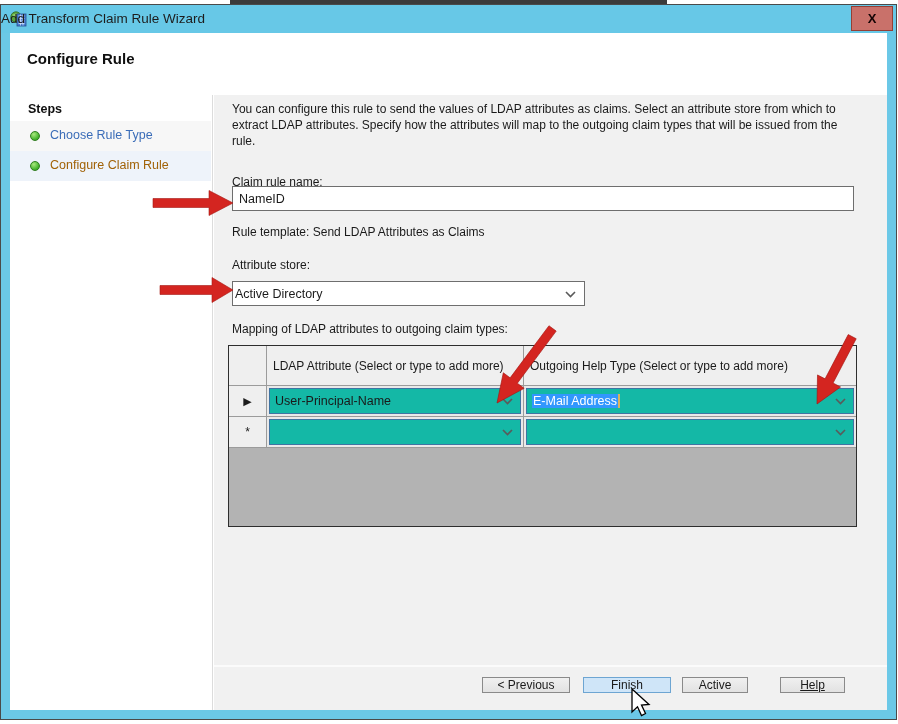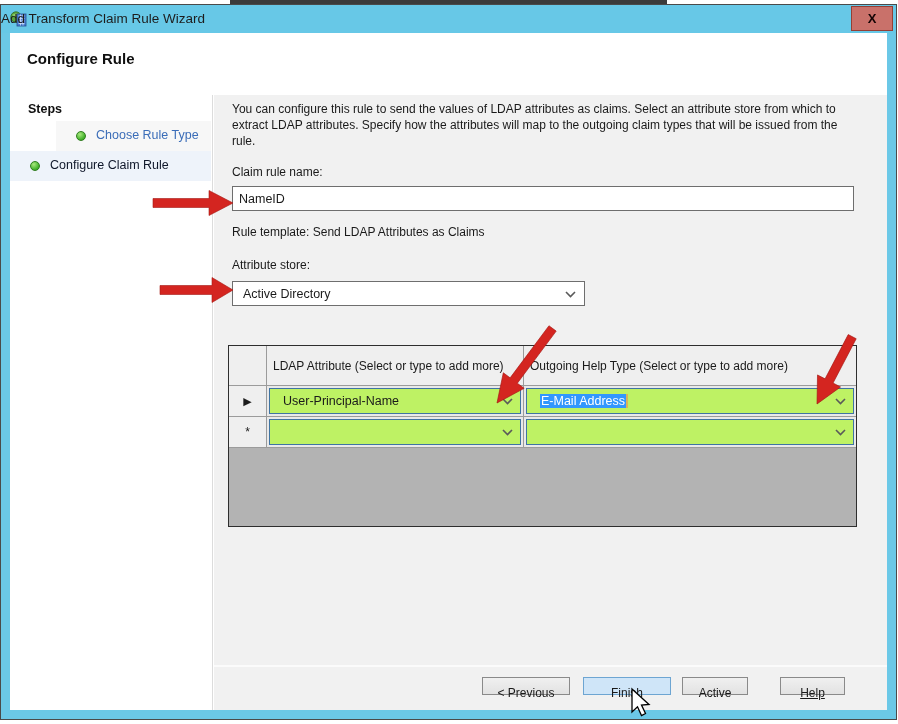--- a/index.html
+++ b/index.html
@@ -24,70 +24,70 @@
   .dialog-inner { position:absolute; left:9px; right:9px; top:28px; bottom:9px;
                   background:#ffffff; overflow:hidden; }
 
   .header-band { position:absolute; left:0; right:0; top:0; height:62px; background:#fff;border-radius:8px; }
   .page-heading { position:absolute; left:17px; top:17px; font-size:15px; font-weight:bold; color:#101010; }
 
   .sidebar { position:absolute; left:0; top:62px; bottom:0; width:203px; background:#fff;
              border-right:1px solid #dcdcdc; }
   .steps-heading { position:absolute; left:18px; top:7px; font-size:12.5px; font-weight:bold; color:#101010; }
   .step-item { position:absolute; left:0; right:1px; height:30px; }
-  .step-item.s0 { top:26px; background:#f7f7f7;margin-left:46px; }
+  .step-item.s0 { top:26px; background:#f7f7f7; }
   .step-item.s1 { top:56px; background:#eef3fa; }
   .step-bullet { position:absolute; left:20px; top:10px; width:10px; height:10px; border-radius:50%;
                  background:radial-gradient(circle at 35% 30%, #a8e87e, #46b42e 65%, #2e8f1d);
                  border:1px solid #2f7d1e; }
   .step-label { position:absolute; left:40px; top:7px; font-size:12.5px; }
   .step-item.s0 .step-label { color:#3b6db8; }
-  .step-item.s1 .step-label { color:#0f172a; }
+  .step-item.s1 .step-label { color:#a16207; }
 
   .content { position:absolute; left:204px; right:0; top:62px; bottom:0; background:#f1f1f1; }
   .label { position:absolute; font-size:12px; color:#1a1a1a; }
   .intro { position:absolute; left:18px; top:6px; width:628px; font-size:12px; line-height:16px; color:#1a1a1a; }
-  .lbl-claim { left:18px; top:70px; }
+  .lbl-claim { left:18px; top:80px; }
   .name-input { position:absolute; left:18px; top:91px; width:622px; height:25px;
                 border:1px solid #6e6e6e; background:#fff; font-family:"Liberation Sans",sans-serif;
                 font-size:12.5px; color:#1a1a1a; padding:0 6px; }
   .lbl-template { left:18px; top:130px; }
   .lbl-store { left:18px; top:163px; }
   .store-select { position:absolute; left:18px; top:186px; width:353px; height:25px;
                   border:1px solid #6e6e6e; background:#fff; display:flex; align-items:center;
-                  font-size:12.5px; color:#1a1a1a; padding-left:10px; cursor:default; }
+                  font-size:12.5px; color:#1a1a1a; padding-left:2px; cursor:default; }
   .store-select .chev { position:absolute; right:8px; top:9px; }
   .lbl-mapping { left:18px; top:227px; }
 
   
   .grid { position:absolute; left:14px; top:250px; width:629px; height:182px;
           border:1px solid #2e2e2e; background:#b3b3b3; display:flex; flex-direction:column; }
   .g-header-row { display:flex; height:40px; background:#efefef; border-bottom:1px solid #9b9b9b; }
   .g-row { display:flex; height:31px; background:#e9e9e9; border-bottom:1px solid #9b9b9b; }
   .g-sel { width:38px; flex:0 0 38px; background:#efefef; border-right:1px solid #9b9b9b;
            display:flex; align-items:center; justify-content:center; }
   .g-th { font-size:12px; color:#1a1a1a; padding:3px 6px; display:flex; align-items:center; }
   .g-th1 { width:257px; flex:0 0 257px; border-right:1px solid #9b9b9b; }
   .g-th2 { flex:1; }
   .g-cell { position:relative; padding:2px; }
   .g-cell.c1 { width:257px; flex:0 0 257px; border-right:1px solid #9b9b9b; }
   .g-cell.c2 { flex:1; }
-  .combo { position:relative; width:100%; height:100%; background:#bef264; border:1px solid #3f74a3;
-           display:flex; align-items:center; font-size:12.5px; color:#1a1a1a; padding-left:13px; cursor:default; }
+  .combo { position:relative; width:100%; height:100%; background:#14b8a6; border:1px solid #3f74a3;
+           display:flex; align-items:center; font-size:12.5px; color:#1a1a1a; padding-left:5px; cursor:default; }
   .combo .chev { position:absolute; right:7px; top:9px; }
   .sel-glyph { font-size:12px; color:#1c1c1c; }
   .sel-glyph.play { font-size:11px; }
   .hl { background:#3297fd; color:#fff; padding:0 1px; }
   .caret-bar { display:inline-block; width:2px; height:14px; background:#d9b35c; vertical-align:middle; }
   .g-filler { flex:1; background:#b3b3b3; }
 
   .btn-separator { position:absolute; left:0; right:0; top:570px; height:2px; background:#fbfbfb; }
   .btn { position:absolute; top:582px; height:16px; background:linear-gradient(#f0f0f0,#e2e2e2);
          border:1px solid #8a8a8a; font-size:12px; color:#1a1a1a; text-align:center;
-         font-family:"Liberation Sans",sans-serif; cursor:pointer; padding:8px; }
+         font-family:"Liberation Sans",sans-serif; cursor:pointer; padding:0; }
   .btn-previous { left:268px; width:88px; }
   .btn-finish  { left:369px; width:88px; background:#cfe5f8; border:1px solid #6da5d2; }
   .btn-cancel  { left:468px; width:66px; }
   .btn-help    { left:566px; width:65px;text-decoration:underline; }
 
   .overlay { position:absolute; inset:0; z-index:60; pointer-events:none; }
 </style>
 </head>
 <body>
 
@@ -137,20 +137,21 @@
         <div class="label lbl-template">Rule template: Send LDAP Attributes as Claims</div>
 
         <div class="label lbl-store">Attribute store:</div>
         <div class="store-select">
           <span>Active Directory</span>
           <svg class="chev" width="11" height="7" viewBox="0 0 11 7">
             <path d="M1 1 L5.5 5.5 L10 1" fill="none" stroke="#5a5a5a" stroke-width="1.6"></path>
           </svg>
         </div>
 
+        <div class="label lbl-mapping">Mapping of LDAP attributes to outgoing claim types:</div>
 
         <div class="grid">
           <div class="g-header-row">
             <div class="g-sel"></div>
             <div class="g-th g-th1">LDAP Attribute (Select or type to add more)</div>
             <div class="g-th g-th2">Outgoing Help Type (Select or type to add more)</div>
           </div>
 
           <div class="g-row">
             <div class="g-sel">

